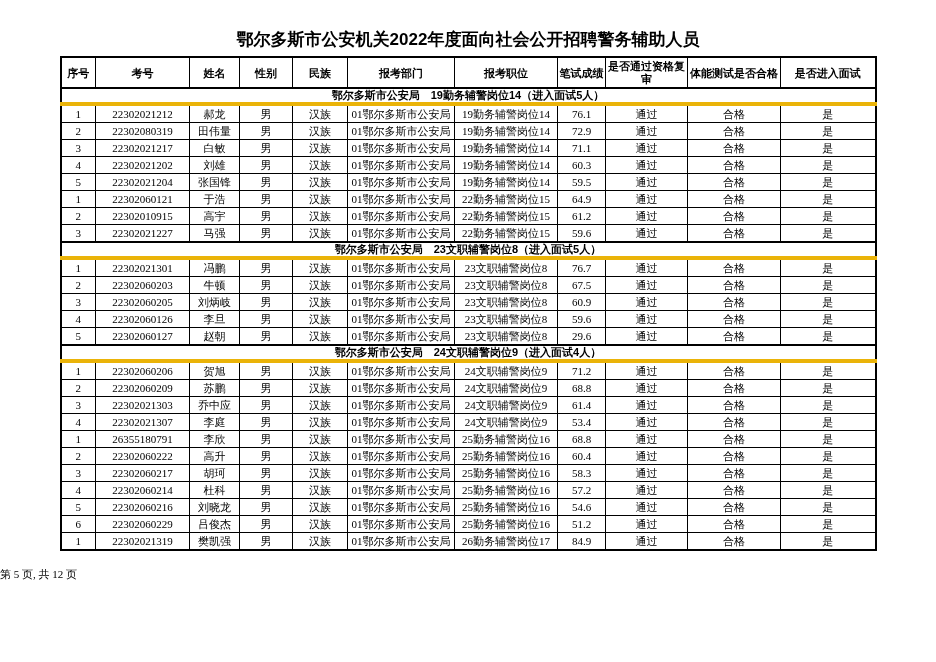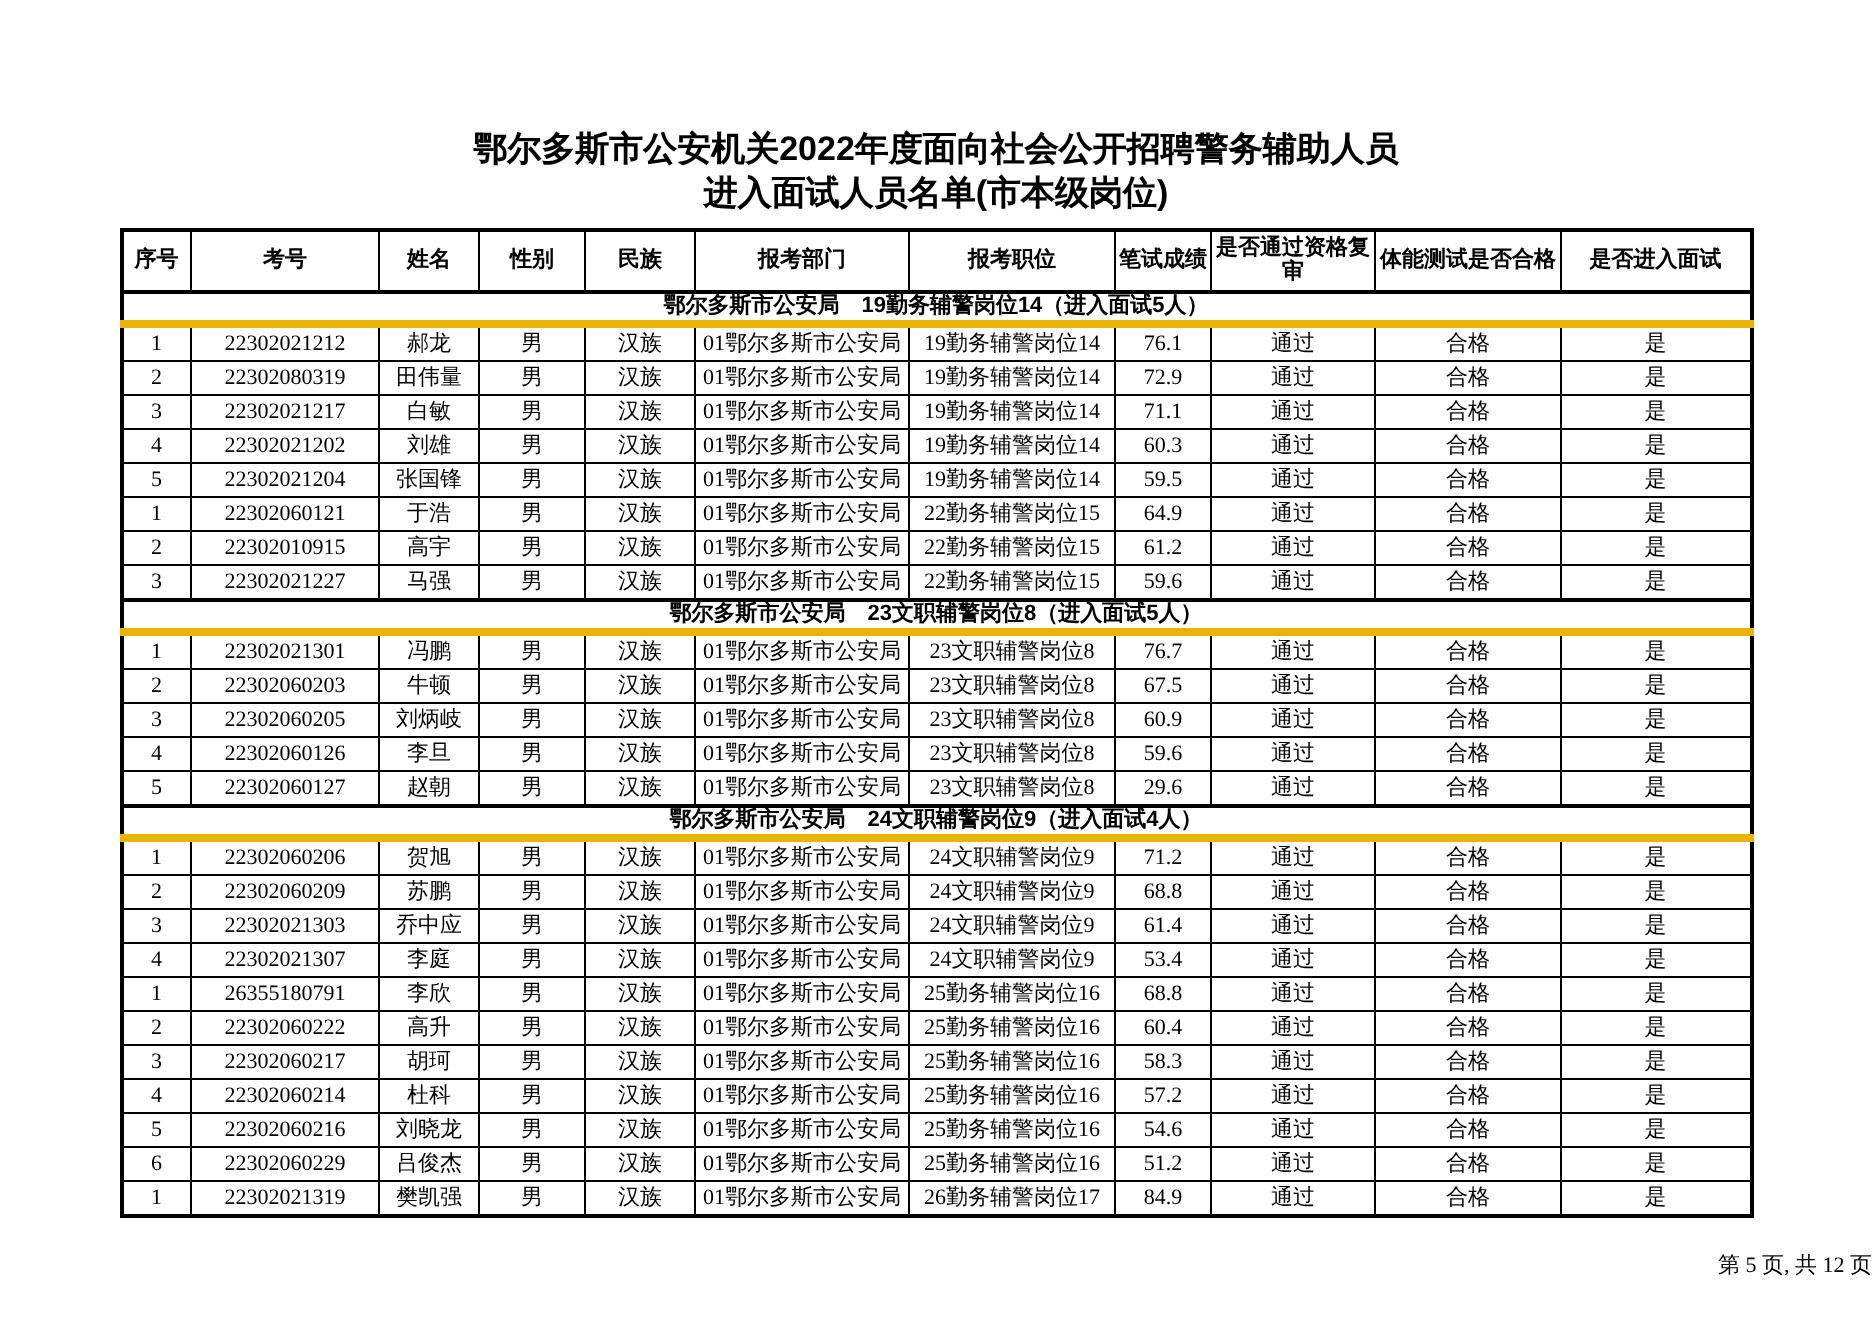--- a/index.html
+++ b/index.html
@@ -11,21 +11,21 @@
     overflow: hidden;
   }
   .page {
     width: 936px;
     height: 662px;
     background: #ffffff;
     color: #000;
     font-family: "Liberation Serif", "DejaVu Serif", serif;
   }
   .title-block {
-    padding-top: 64px;
+    padding-top: 29px;
     text-align: center;
     font-family: "Liberation Sans", "DejaVu Sans", sans-serif;
     font-weight: bold;
     font-size: 17px;
     line-height: 1.32;
     color: #000;
   }
   table.roster {
     width: 815px;
     margin: 5px auto 16px auto;
@@ -59,34 +59,33 @@
     border-bottom: 4px solid #eab308;
     white-space: nowrap;
   }
   tr.data-row td {
     font-size: 11px;
     height: 16px;
     line-height: 14px;
     white-space: nowrap;
   }
   .footer {
-    text-align: right;
+    text-align: left;
     font-size: 11px;
     margin-top: 8px;
     color: #000;
   }
 </style>
 </head>
 <body>
 
 <div class="page">
 
   <div class="title-block">
     <div>鄂尔多斯市公安机关2022年度面向社会公开招聘警务辅助人员</div>
-    <div>进入面试人员名单(市本级岗位)</div>
   </div>
 
   <table class="roster">
     <colgroup>
       <col style="width:35px">
         <col style="width:94px">
         <col style="width:50px">
       <col style="width:53px">
         <col style="width:55px">
         <col style="width:107px">

